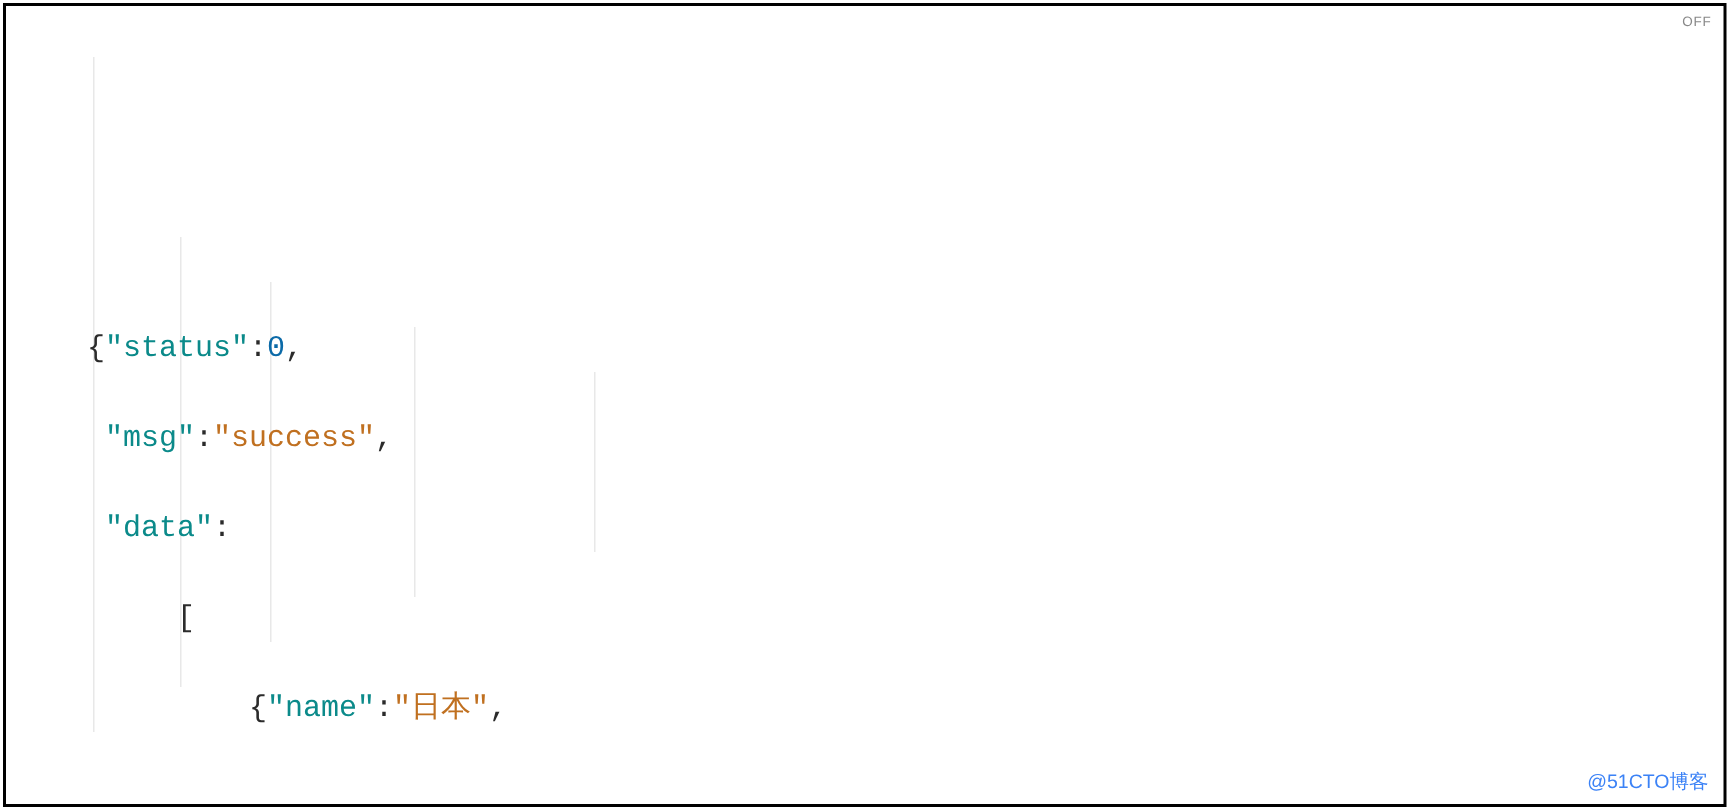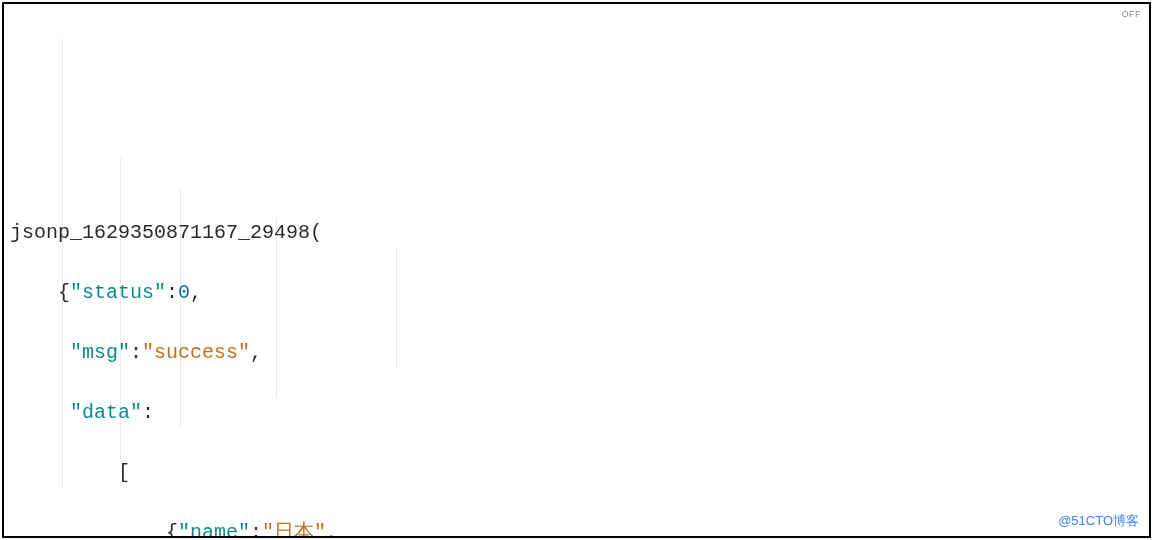--- a/index.html
+++ b/index.html
@@ -65,21 +65,20 @@
 <div class="code-wrap">
   <span class="badge">OFF</span>
 
   <div class="code">
     <span class="guide" style="left:58px; top:34px; height:450px;"></span>
     <span class="guide" style="left:116px; top:154px; height:300px;"></span>
     <span class="guide" style="left:176px; top:184px; height:240px;"></span>
     <span class="guide" style="left:272px; top:214px; height:180px;"></span>
     <span class="guide" style="left:392px; top:244px; height:120px;"></span>
 
-<div class="line"><span class="t-plain">jsonp_1629350871167_29498</span><span class="t-punc">(</span></div>
 <div class="line">    <span class="t-punc">{</span><span class="t-key">"status"</span><span class="t-punc">:</span><span class="t-num">0</span><span class="t-punc">,</span></div>
 <div class="line">     <span class="t-key">"msg"</span><span class="t-punc">:</span><span class="t-str">"success"</span><span class="t-punc">,</span></div>
 <div class="line">     <span class="t-key">"data"</span><span class="t-punc">:</span></div>
 <div class="line">         <span class="t-punc">[</span></div>
 <div class="line">             <span class="t-punc">{</span><span class="t-key">"name"</span><span class="t-punc">:</span><span class="t-str">"日本"</span><span class="t-punc">,</span></div>
 
 
 
 
 

